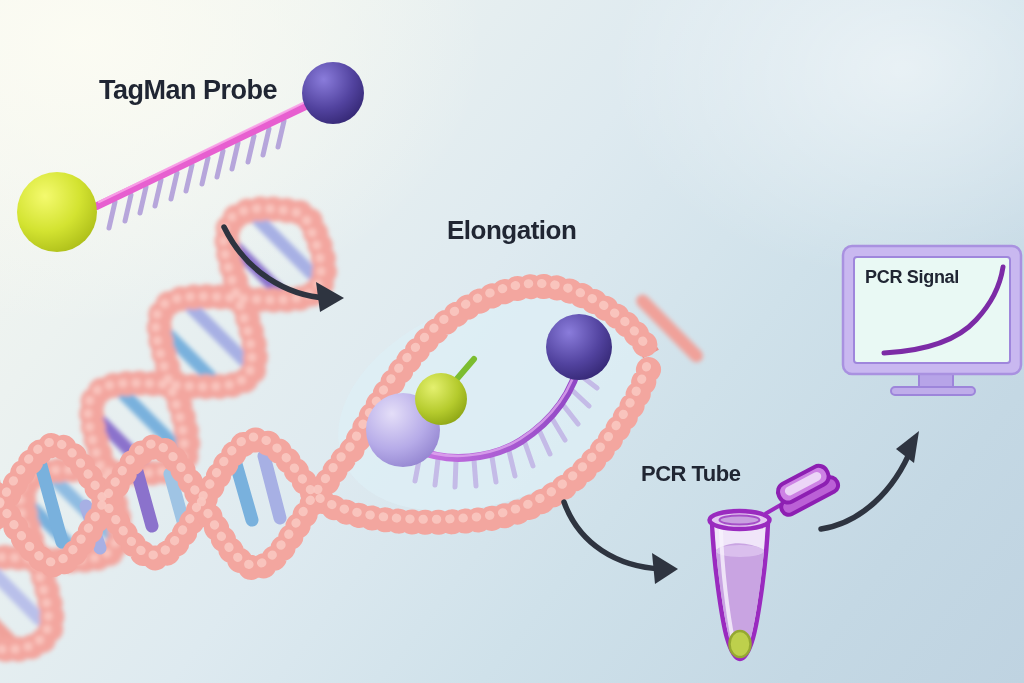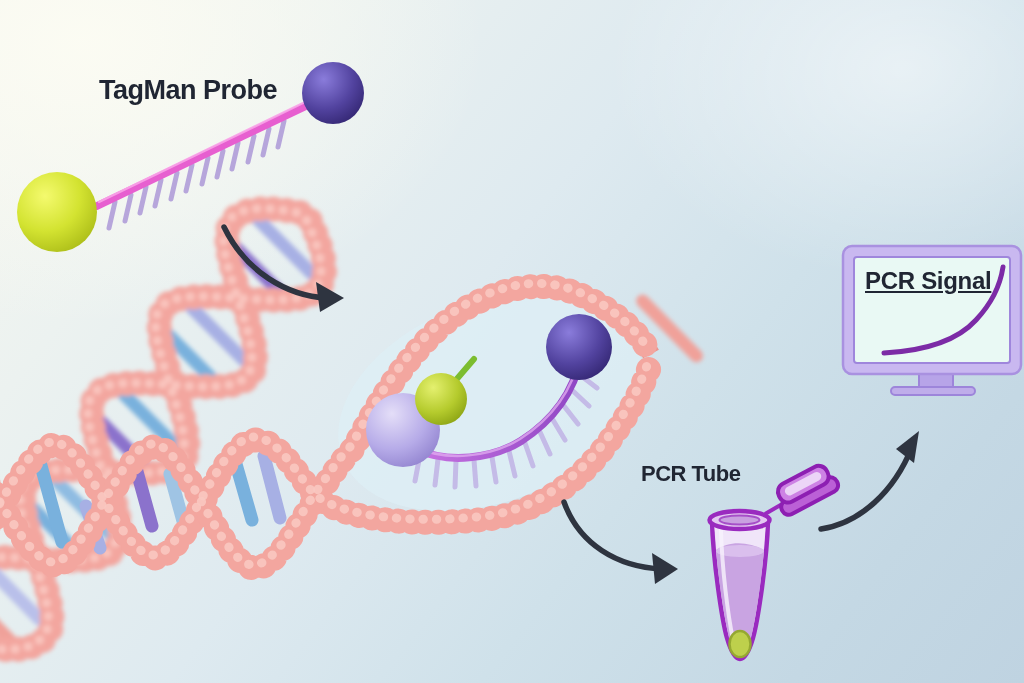--- a/index.html
+++ b/index.html
@@ -12,21 +12,21 @@
       linear-gradient(128deg,#f5f6ef 0%,#ecf2f0 20%,#deeaf0 45%,#cfe1ea 65%,#c4d8e4 85%,#bfd3e1 100%);
   }
   .scene{position:absolute;left:0;top:0;width:100%;height:100%;}
   .label{
     position:absolute; font-weight:800; color:#202633;
     letter-spacing:-0.5px; white-space:nowrap; z-index:5;
   }
   #lbl-probe{left:99px;top:75px;font-size:27px;}
   #lbl-elongation{left:447px;top:215px;font-size:26px;}
   #lbl-tube{left:641px;top:461px;font-size:22px;}
-  #lbl-signal{left:865px;top:267px;font-size:24px;letter-spacing:-0.3px;text-decoration:underline;}
+  #lbl-signal{left:865px;top:267px;font-size:18px;letter-spacing:-0.3px;}
   
   .sb{fill:none;stroke:#ec958e;stroke-width:18;}
   .sd{fill:none;stroke:#f3a69f;stroke-width:25;stroke-dasharray:.5 12.8;stroke-linecap:round;}
   .sh{fill:none;stroke:#f9c9c2;stroke-width:9;stroke-dasharray:.5 12.8;stroke-linecap:round;opacity:.85;}
   .rg{stroke-width:13;stroke-linecap:round;fill:none;}
   .t1{stroke:#b2a0da;stroke-width:5;stroke-linecap:round;opacity:.92;}
   .t2{stroke:#c3b7e6;stroke-width:5;stroke-linecap:round;opacity:.92;}
   .arrow{stroke:#2e3440;stroke-width:5.5;stroke-linecap:round;fill:none;}
   .ah{fill:#2e3440;stroke:none;}
 </style>
@@ -191,15 +191,16 @@
     <g>
       <rect x="919" y="374" width="34" height="13" fill="#b7a4e8" stroke="#9d85da" stroke-width="2"></rect>
       <rect x="891" y="387" width="84" height="8" rx="4" fill="#bfadea" stroke="#9d85da" stroke-width="2"></rect>
       <rect x="843" y="246" width="178" height="128" rx="9" fill="#c9b8f0" stroke="#a991e0" stroke-width="2.5"></rect>
       <rect x="854" y="257" width="156" height="106" rx="3" fill="#e9f9f4" stroke="#9f86dc" stroke-width="2"></rect>
       <path d="M 884,353 C 922,351 956,342 976,320 C 991,304 1000,287 1003,267" stroke="#7c2ba6" stroke-width="5" stroke-linecap="round" fill="none"></path>
     </g>
   </svg>
 
   <div class="label" id="lbl-probe">TagMan Probe</div>
+  <div class="label" id="lbl-elongation">Elongation</div>
   <div class="label" id="lbl-tube">PCR Tube</div>
   <div class="label" id="lbl-signal">PCR Signal</div>
 </div>
 
 </body></html>

